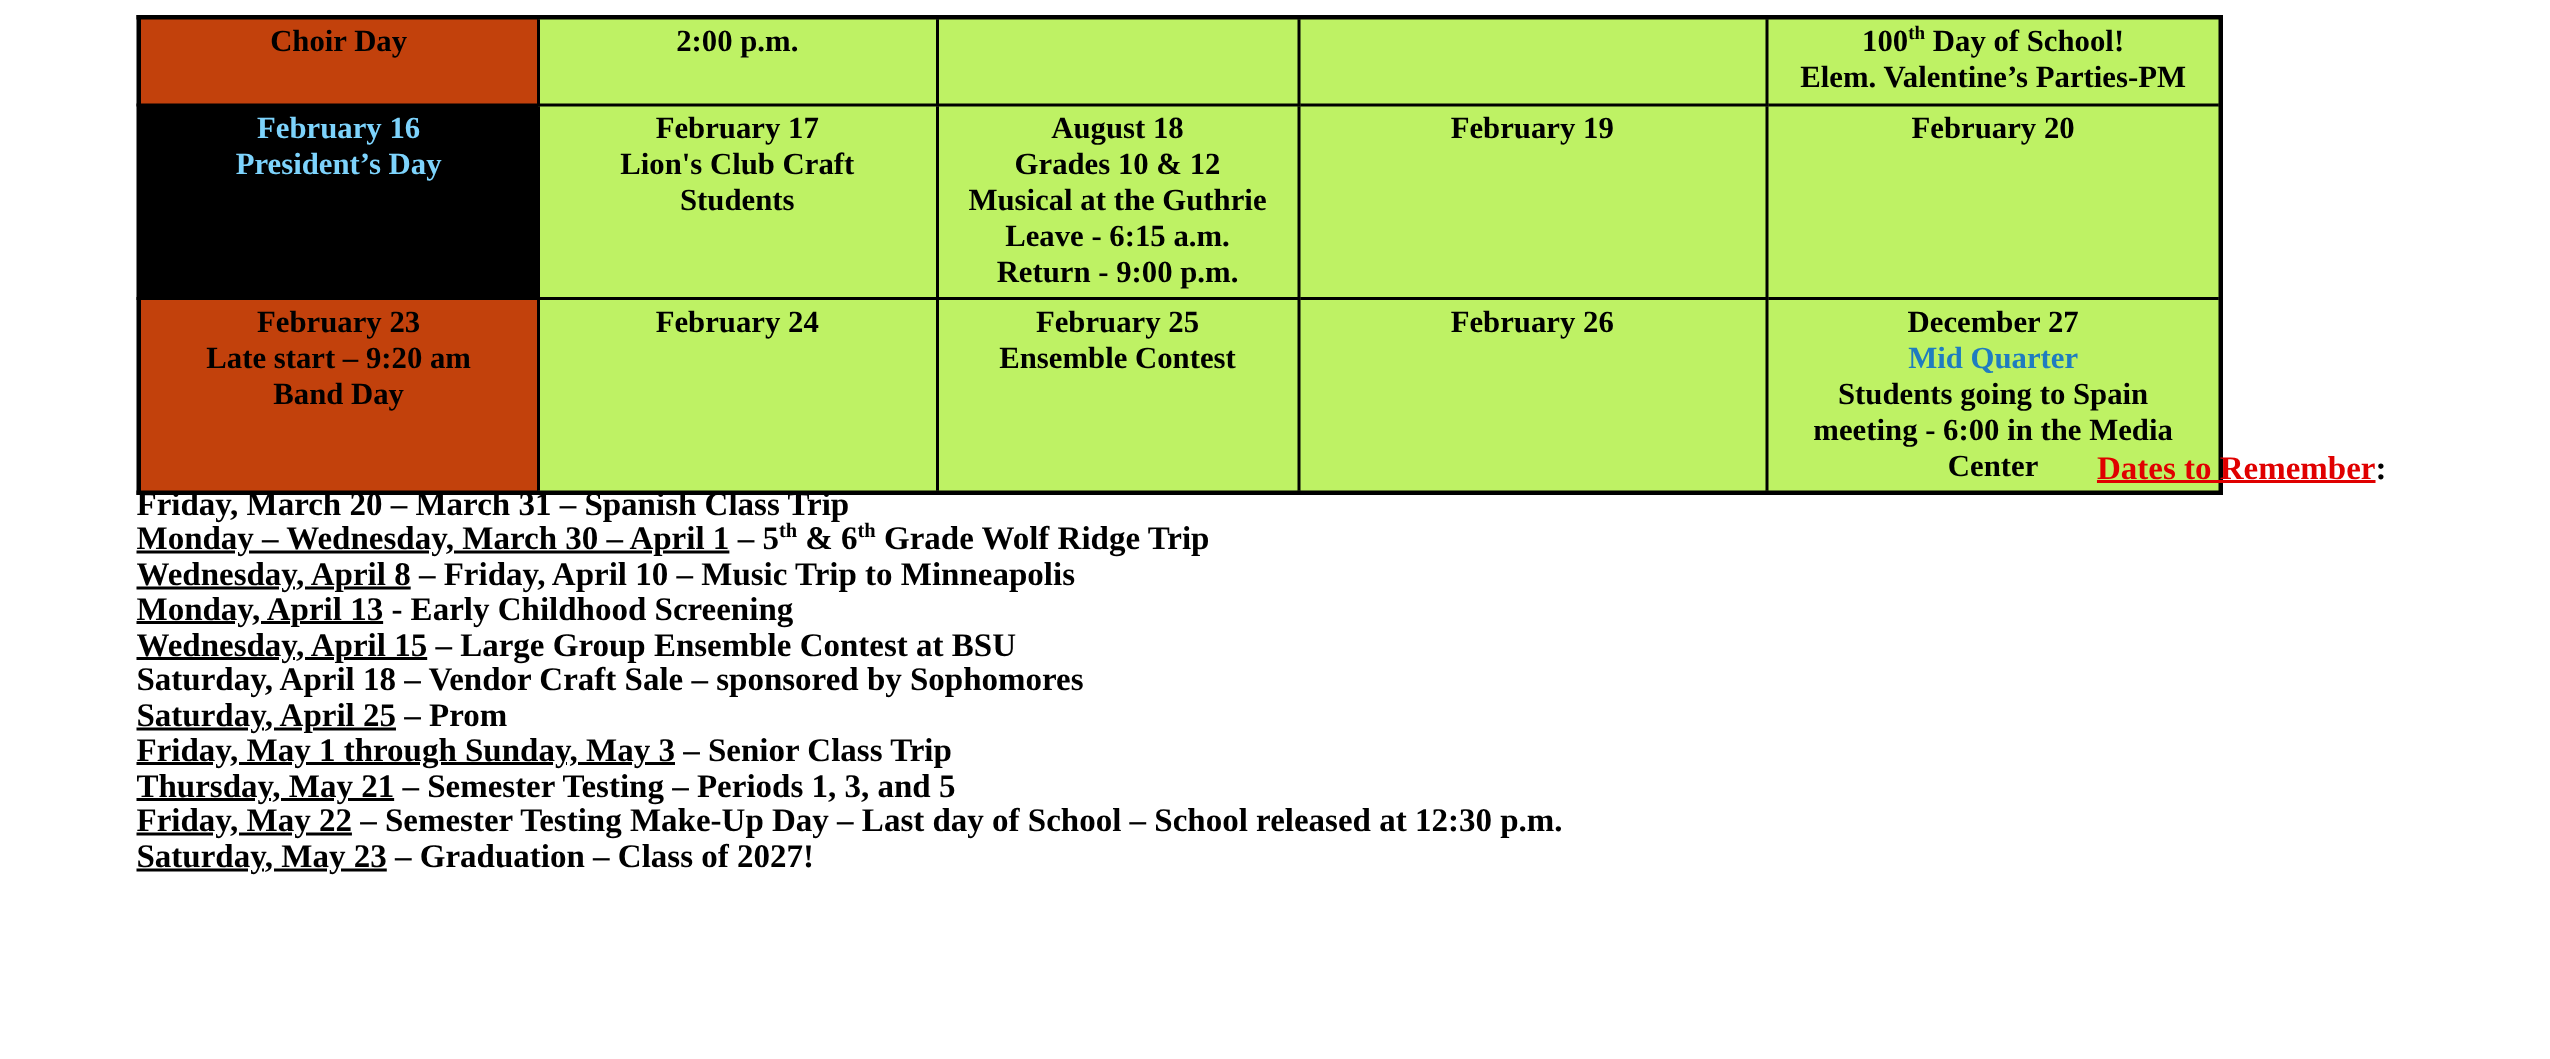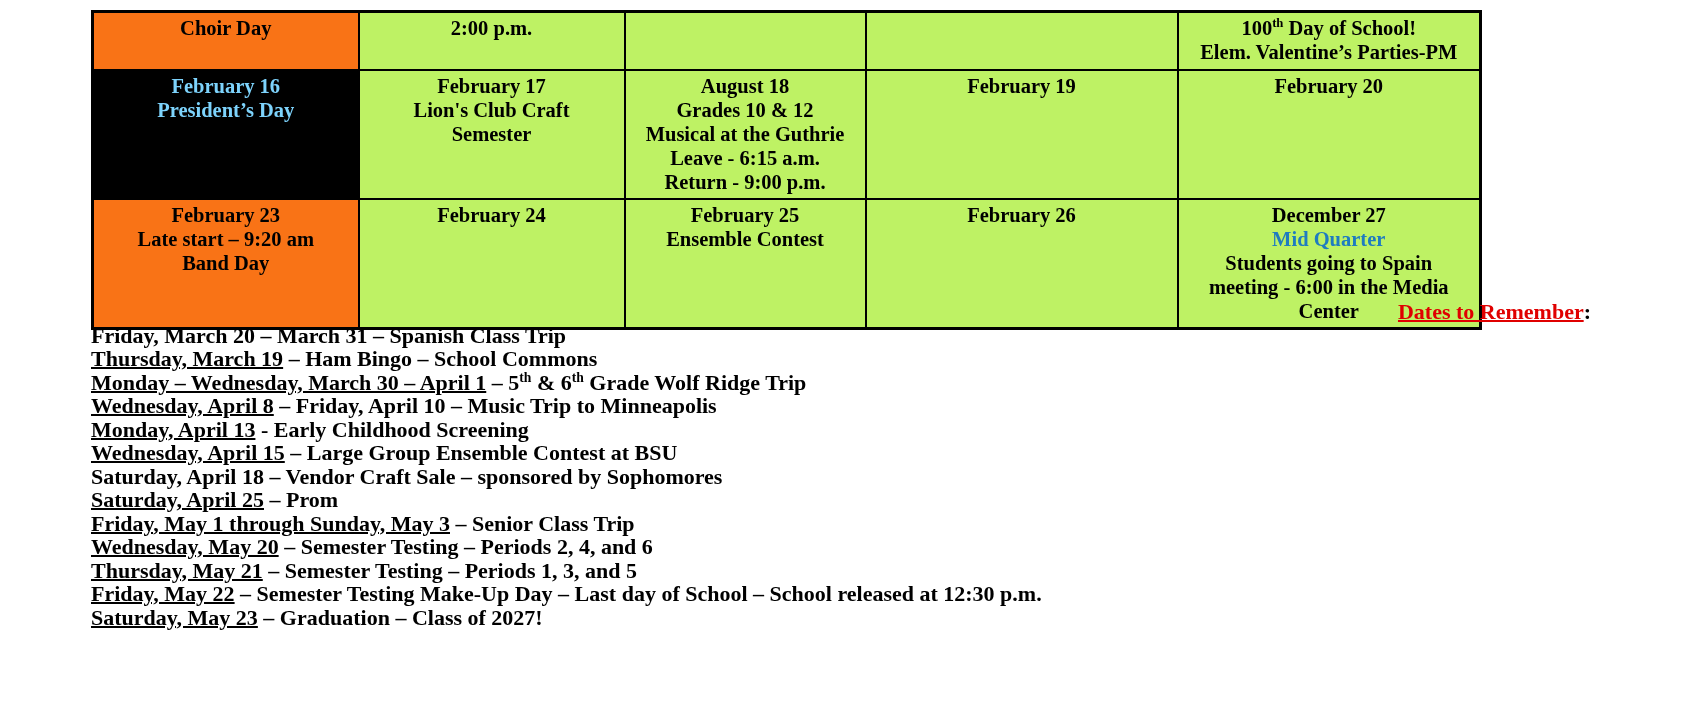--- a/index.html
+++ b/index.html
@@ -47,21 +47,21 @@
   col.c1 { width: 266px; }
   col.c2 { width: 266px; }
   col.c3 { width: 241px; }
   col.c4 { width: 312px; }
   col.c5 { width: 303px; }
 
   tr.row-1 td { height: 49px; }
   tr.row-2 td { height: 114px; }
   tr.row-3 td { height: 112px; }
 
-  td.cell-yellow { background: #f97316; color: #000000; }
+  td.cell-yellow { background: #c2410c; color: #000000; }
   td.cell-black  { background: #000000; color: #7dd3fc; }
   td.cell-white  { background: #bef264; color: #000000; }
 
   .line { display: block; white-space: nowrap; }
   sup { font-size: 0.62em; vertical-align: super; line-height: 0; }
   .mid-quarter { color: #1f7cc0; }
 
   
   .dates-section {
     position: absolute;
@@ -133,21 +133,21 @@
             </td>
           </tr>
           <tr class="row-2">
             <td class="cell-black">
               <span class="line">February 16</span>
               <span class="line">President’s Day</span>
             </td>
             <td class="cell-white">
               <span class="line">February 17</span>
               <span class="line">Lion's Club Craft</span>
-              <span class="line">Semester</span>
+              <span class="line">Students</span>
             </td>
             <td class="cell-white">
               <span class="line">August 18</span>
               <span class="line">Grades 10 &amp; 12</span>
               <span class="line">Musical at the Guthrie</span>
               <span class="line">Leave - 6:15 a.m.</span>
               <span class="line">Return - 9:00 p.m.</span>
             </td>
             <td class="cell-white">
               <span class="line">February 19</span>
@@ -183,28 +183,26 @@
         </tbody>
     </table>
   </div>
 
   <div class="dates-section">
     <div class="dates-heading">
       <span class="hl">Dates to Remember</span><span class="colon">:</span>
     </div>
     <ul class="dates-list" id="dates-list">
         <li><span>Friday, March 20 – March 31</span><span> – Spanish Class Trip</span></li>
-        <li><span class="u">Thursday, March 19</span><span> – Ham Bingo – School Commons</span></li>
         <li><span class="u">Monday – Wednesday, March 30 – April 1</span><span> – 5<sup>th</sup> &amp; 6<sup>th</sup> Grade Wolf Ridge Trip</span></li>
         <li><span class="u">Wednesday, April 8</span><span> – Friday, April 10 – Music Trip to Minneapolis</span></li>
         <li><span class="u">Monday, April 13</span><span> - Early Childhood Screening</span></li>
         <li><span class="u">Wednesday, April 15</span><span> – Large Group Ensemble Contest at BSU</span></li>
         <li><span>Saturday, April 18</span><span> – Vendor Craft Sale – sponsored by Sophomores</span></li>
         <li><span class="u">Saturday, April 25</span><span> – Prom</span></li>
         <li><span class="u">Friday, May 1 through Sunday, May 3</span><span> – Senior Class Trip</span></li>
-        <li><span class="u">Wednesday, May 20</span><span> – Semester Testing – Periods 2, 4, and 6</span></li>
         <li><span class="u">Thursday, May 21</span><span> – Semester Testing – Periods 1, 3, and 5</span></li>
         <li><span class="u">Friday, May 22</span><span> – Semester Testing Make-Up Day – Last day of School – School released at 12:30 p.m.</span></li>
         <li><span class="u">Saturday, May 23</span><span> – Graduation – Class of 2027!</span></li>
       </ul>
   </div>
 
 </div>
 
 </body></html>

